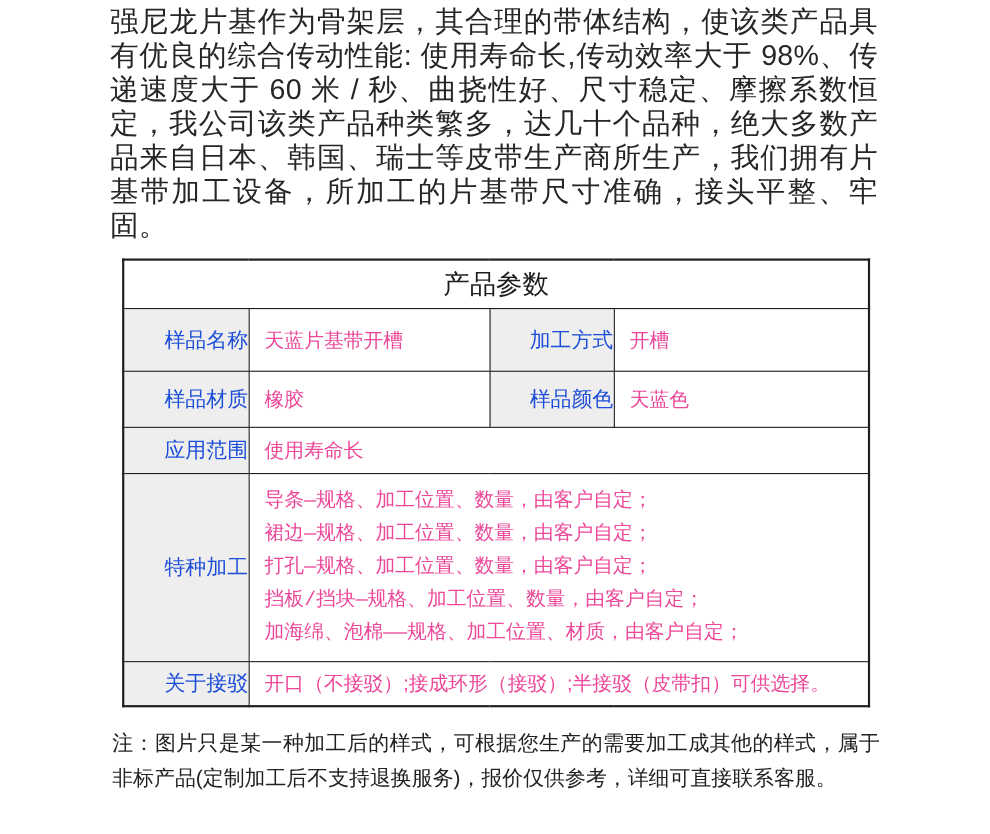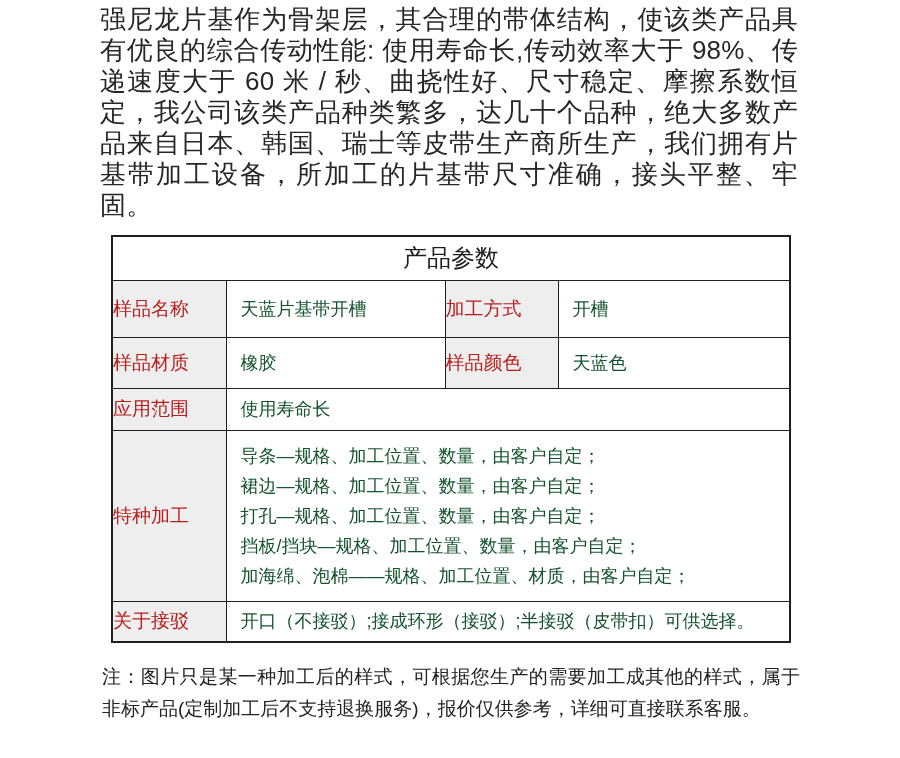--- a/index.html
+++ b/index.html
@@ -40,40 +40,41 @@
   th.table-title {
     height: 44px;
     font-size: 24px;
     font-weight: bold;
     text-align: center;
     color: #1d1d1d;
     background: #ffffff;
   }
   td.label {
     background: var(--label-bg, #eeeeee);
-    text-align: left;
+    text-align: right;
     font-size: 19px;
-    color: #b91c1c;
+    color: #1d4ed8;
   }
   td.value {
     background: #ffffff;
     text-align: left;
     padding: 6px 10px 6px 14px;
     font-size: 18px;
-    color: #14532d;
+    color: #ec4899;
   }
   tr.r1 { height: 57px; }
   tr.r2 { height: 51px; }
   tr.r3 { height: 64px; }
   tr.r4 { height: 42px; }
   tr.r5 { height: 169px; }
   tr.r6 { height: 41px; }
   td.value .line {
     line-height: 30px;
     white-space: nowrap;
+    font-family: Liberation Mono, monospace;
   }
   td.multiline {
     padding-top: 10px;
     padding-bottom: 10px;
   }
   .note {
     width: 698px;
     margin: 18px 0 0 2px;
     font-size: 19px;
     line-height: 32px;

